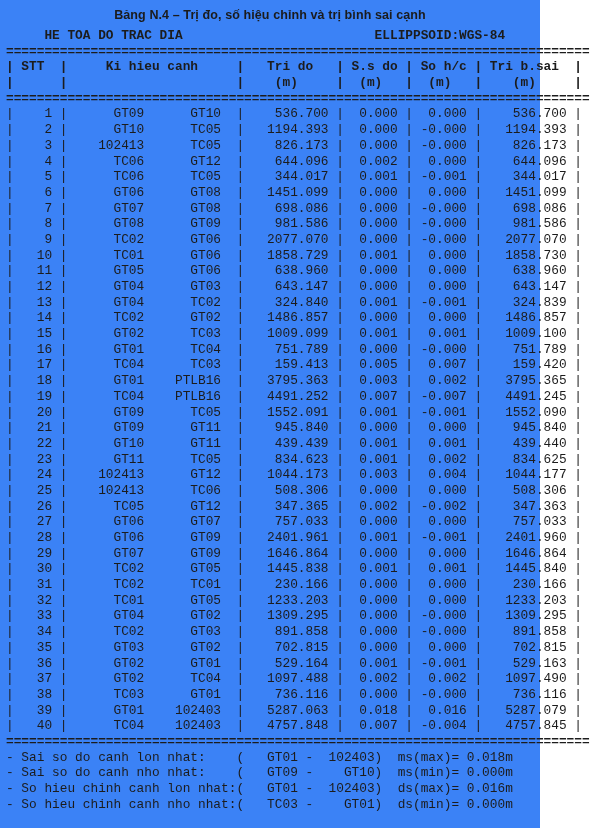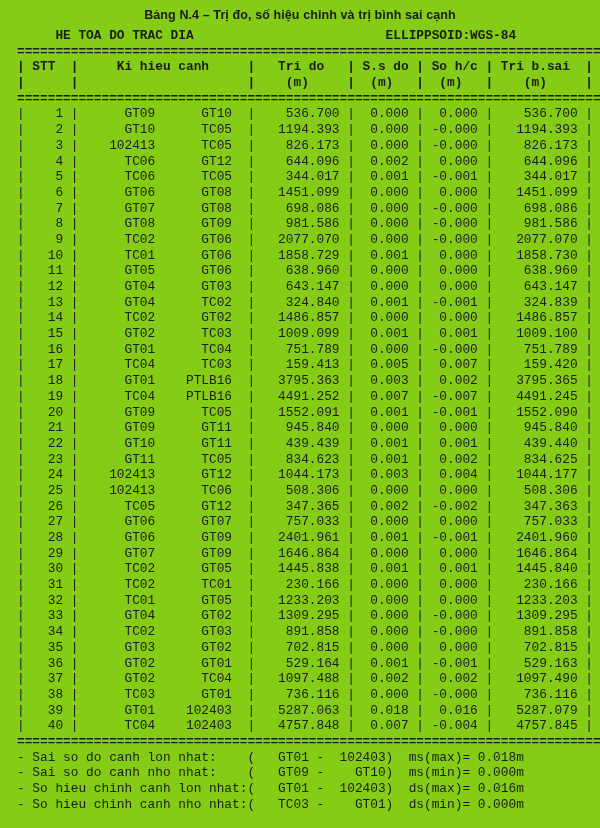--- a/index.html
+++ b/index.html
@@ -1,38 +1,38 @@
 <!DOCTYPE html>
 <html><head>
 <meta charset="utf-8">
 <style>
   html,body{margin:0;padding:0;}
   body{
     width:600px;height:828px;overflow:hidden;background:#ffffff;
     font-family:"Liberation Sans",sans-serif;
   }
-  .page{width:600px;height:828px;background:#84cc16;}
+  .page{width:540px;height:828px;background:#3b82f6;}
   .title{
     text-align:center;
     font-family:"Liberation Sans",sans-serif;
     font-weight:bold;
     font-size:12.5px;
     color:#1b1b1b;
     padding-top:8px;
     height:28px;
     box-sizing:border-box;
     letter-spacing:0.1px;
   }
   .report{
     white-space:pre;
     font-family:"Liberation Mono","DejaVu Sans Mono",monospace;
     font-size:12.8px;
     line-height:15.7px;
     color:#1c1c1c;
-    padding-left:17px;
+    padding-left:6px;
   }
   .ln{height:15.7px;}
   .ln.bold{font-weight:bold;}
 </style>
 </head>
 <body>
 
 <div class="page">
   <div class="title">Bảng N.4 – Trị đo, số hiệu chỉnh và trị bình sai cạnh</div>
   <div class="report" id="report"><div class="ln bold">     HE TOA DO TRAC DIA                         ELLIPPSOID:WGS-84</div><div class="ln bold">============================================================================</div><div class="ln bold">| STT  |     Ki hieu canh     |   Tri do   | S.s do | So h/c | Tri b.sai  |</div><div class="ln bold">|      |                      |    (m)     |  (m)   |  (m)   |    (m)     |</div><div class="ln bold">============================================================================</div><div class="ln">|    1 |      GT09      GT10  |    536.700 |  0.000 |  0.000 |    536.700 |</div><div class="ln">|    2 |      GT10      TC05  |   1194.393 |  0.000 | -0.000 |   1194.393 |</div><div class="ln">|    3 |    102413      TC05  |    826.173 |  0.000 | -0.000 |    826.173 |</div><div class="ln">|    4 |      TC06      GT12  |    644.096 |  0.002 |  0.000 |    644.096 |</div><div class="ln">|    5 |      TC06      TC05  |    344.017 |  0.001 | -0.001 |    344.017 |</div><div class="ln">|    6 |      GT06      GT08  |   1451.099 |  0.000 |  0.000 |   1451.099 |</div><div class="ln">|    7 |      GT07      GT08  |    698.086 |  0.000 | -0.000 |    698.086 |</div><div class="ln">|    8 |      GT08      GT09  |    981.586 |  0.000 | -0.000 |    981.586 |</div><div class="ln">|    9 |      TC02      GT06  |   2077.070 |  0.000 | -0.000 |   2077.070 |</div><div class="ln">|   10 |      TC01      GT06  |   1858.729 |  0.001 |  0.000 |   1858.730 |</div><div class="ln">|   11 |      GT05      GT06  |    638.960 |  0.000 |  0.000 |    638.960 |</div><div class="ln">|   12 |      GT04      GT03  |    643.147 |  0.000 |  0.000 |    643.147 |</div><div class="ln">|   13 |      GT04      TC02  |    324.840 |  0.001 | -0.001 |    324.839 |</div><div class="ln">|   14 |      TC02      GT02  |   1486.857 |  0.000 |  0.000 |   1486.857 |</div><div class="ln">|   15 |      GT02      TC03  |   1009.099 |  0.001 |  0.001 |   1009.100 |</div><div class="ln">|   16 |      GT01      TC04  |    751.789 |  0.000 | -0.000 |    751.789 |</div><div class="ln">|   17 |      TC04      TC03  |    159.413 |  0.005 |  0.007 |    159.420 |</div><div class="ln">|   18 |      GT01    PTLB16  |   3795.363 |  0.003 |  0.002 |   3795.365 |</div><div class="ln">|   19 |      TC04    PTLB16  |   4491.252 |  0.007 | -0.007 |   4491.245 |</div><div class="ln">|   20 |      GT09      TC05  |   1552.091 |  0.001 | -0.001 |   1552.090 |</div><div class="ln">|   21 |      GT09      GT11  |    945.840 |  0.000 |  0.000 |    945.840 |</div><div class="ln">|   22 |      GT10      GT11  |    439.439 |  0.001 |  0.001 |    439.440 |</div><div class="ln">|   23 |      GT11      TC05  |    834.623 |  0.001 |  0.002 |    834.625 |</div><div class="ln">|   24 |    102413      GT12  |   1044.173 |  0.003 |  0.004 |   1044.177 |</div><div class="ln">|   25 |    102413      TC06  |    508.306 |  0.000 |  0.000 |    508.306 |</div><div class="ln">|   26 |      TC05      GT12  |    347.365 |  0.002 | -0.002 |    347.363 |</div><div class="ln">|   27 |      GT06      GT07  |    757.033 |  0.000 |  0.000 |    757.033 |</div><div class="ln">|   28 |      GT06      GT09  |   2401.961 |  0.001 | -0.001 |   2401.960 |</div><div class="ln">|   29 |      GT07      GT09  |   1646.864 |  0.000 |  0.000 |   1646.864 |</div><div class="ln">|   30 |      TC02      GT05  |   1445.838 |  0.001 |  0.001 |   1445.840 |</div><div class="ln">|   31 |      TC02      TC01  |    230.166 |  0.000 |  0.000 |    230.166 |</div><div class="ln">|   32 |      TC01      GT05  |   1233.203 |  0.000 |  0.000 |   1233.203 |</div><div class="ln">|   33 |      GT04      GT02  |   1309.295 |  0.000 | -0.000 |   1309.295 |</div><div class="ln">|   34 |      TC02      GT03  |    891.858 |  0.000 | -0.000 |    891.858 |</div><div class="ln">|   35 |      GT03      GT02  |    702.815 |  0.000 |  0.000 |    702.815 |</div><div class="ln">|   36 |      GT02      GT01  |    529.164 |  0.001 | -0.001 |    529.163 |</div><div class="ln">|   37 |      GT02      TC04  |   1097.488 |  0.002 |  0.002 |   1097.490 |</div><div class="ln">|   38 |      TC03      GT01  |    736.116 |  0.000 | -0.000 |    736.116 |</div><div class="ln">|   39 |      GT01    102403  |   5287.063 |  0.018 |  0.016 |   5287.079 |</div><div class="ln">|   40 |      TC04    102403  |   4757.848 |  0.007 | -0.004 |   4757.845 |</div><div class="ln bold">============================================================================</div><div class="ln">- Sai so do canh lon nhat:    (   GT01 -  102403)  ms(max)= 0.018m</div><div class="ln">- Sai so do canh nho nhat:    (   GT09 -    GT10)  ms(min)= 0.000m</div><div class="ln">- So hieu chinh canh lon nhat:(   GT01 -  102403)  ds(max)= 0.016m</div><div class="ln">- So hieu chinh canh nho nhat:(   TC03 -    GT01)  ds(min)= 0.000m</div></div>

